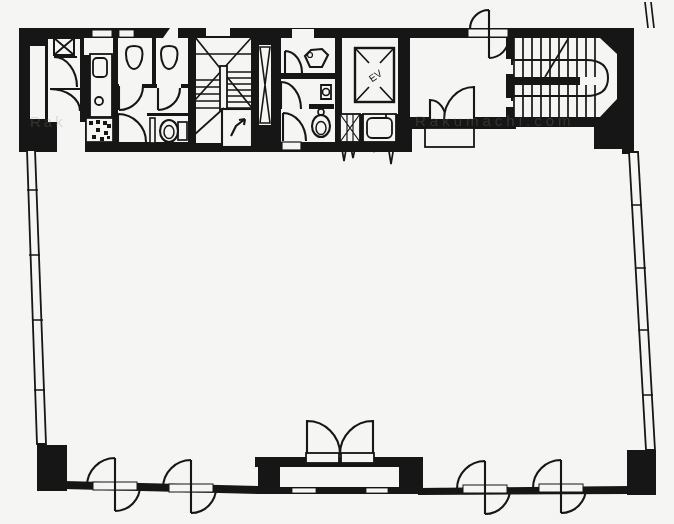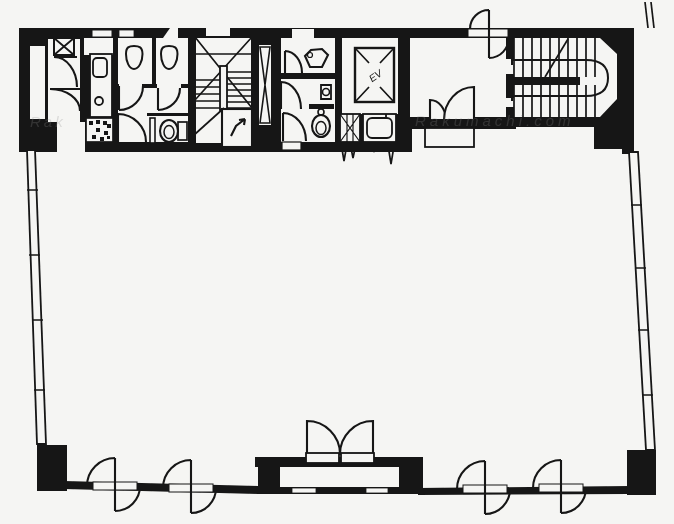--- a/index.html
+++ b/index.html
@@ -1,16 +1,16 @@
 <!DOCTYPE html>
 <html><head>
 <meta charset="utf-8">
 <style>
 html,body{margin:0;padding:0;background:#f5f5f3;}
-#plan{width:674px;height:524px;position:relative;overflow:hidden;font-style:italic;}
+#plan{width:674px;height:524px;position:relative;overflow:hidden;}
 svg{display:block;}
 </style>
 </head>
 <body>
 
 <div id="plan">
 <svg width="674" height="524" viewBox="0 0 674 524" font-family="Liberation Sans, sans-serif">
 <defs>
 <filter id="scan" x="-2%" y="-2%" width="104%" height="104%">
 <feGaussianBlur stdDeviation="0.75"></feGaussianBlur>

